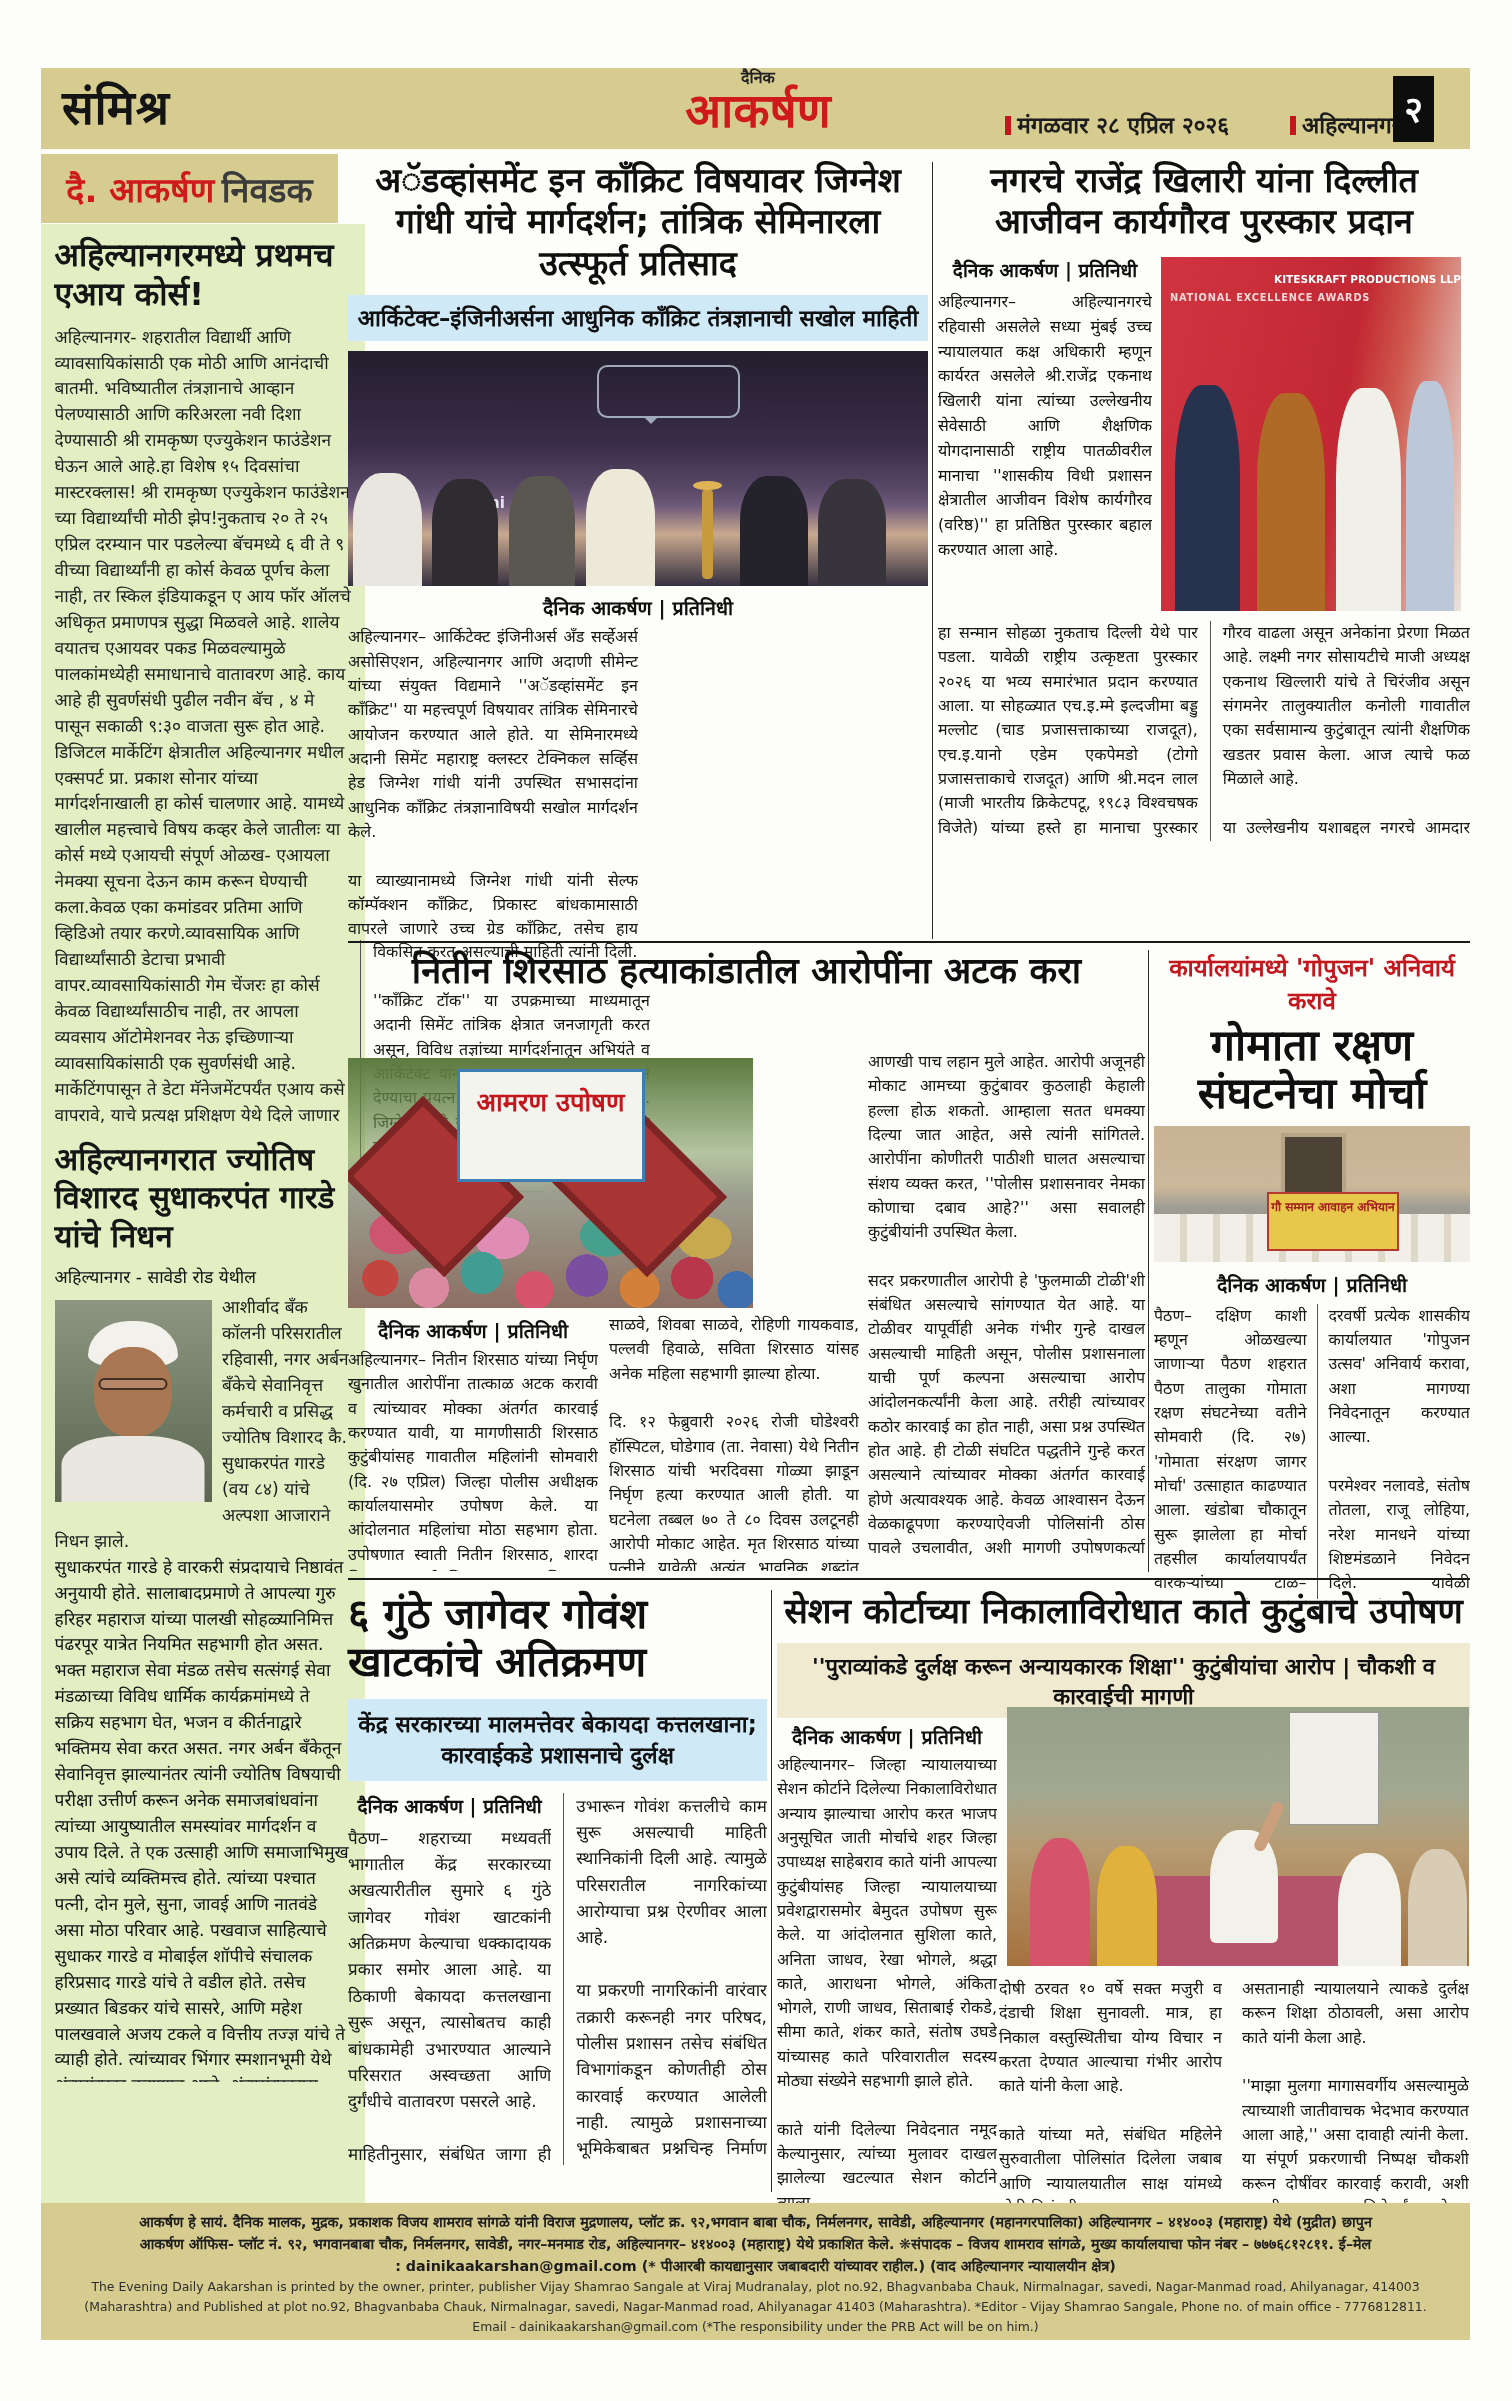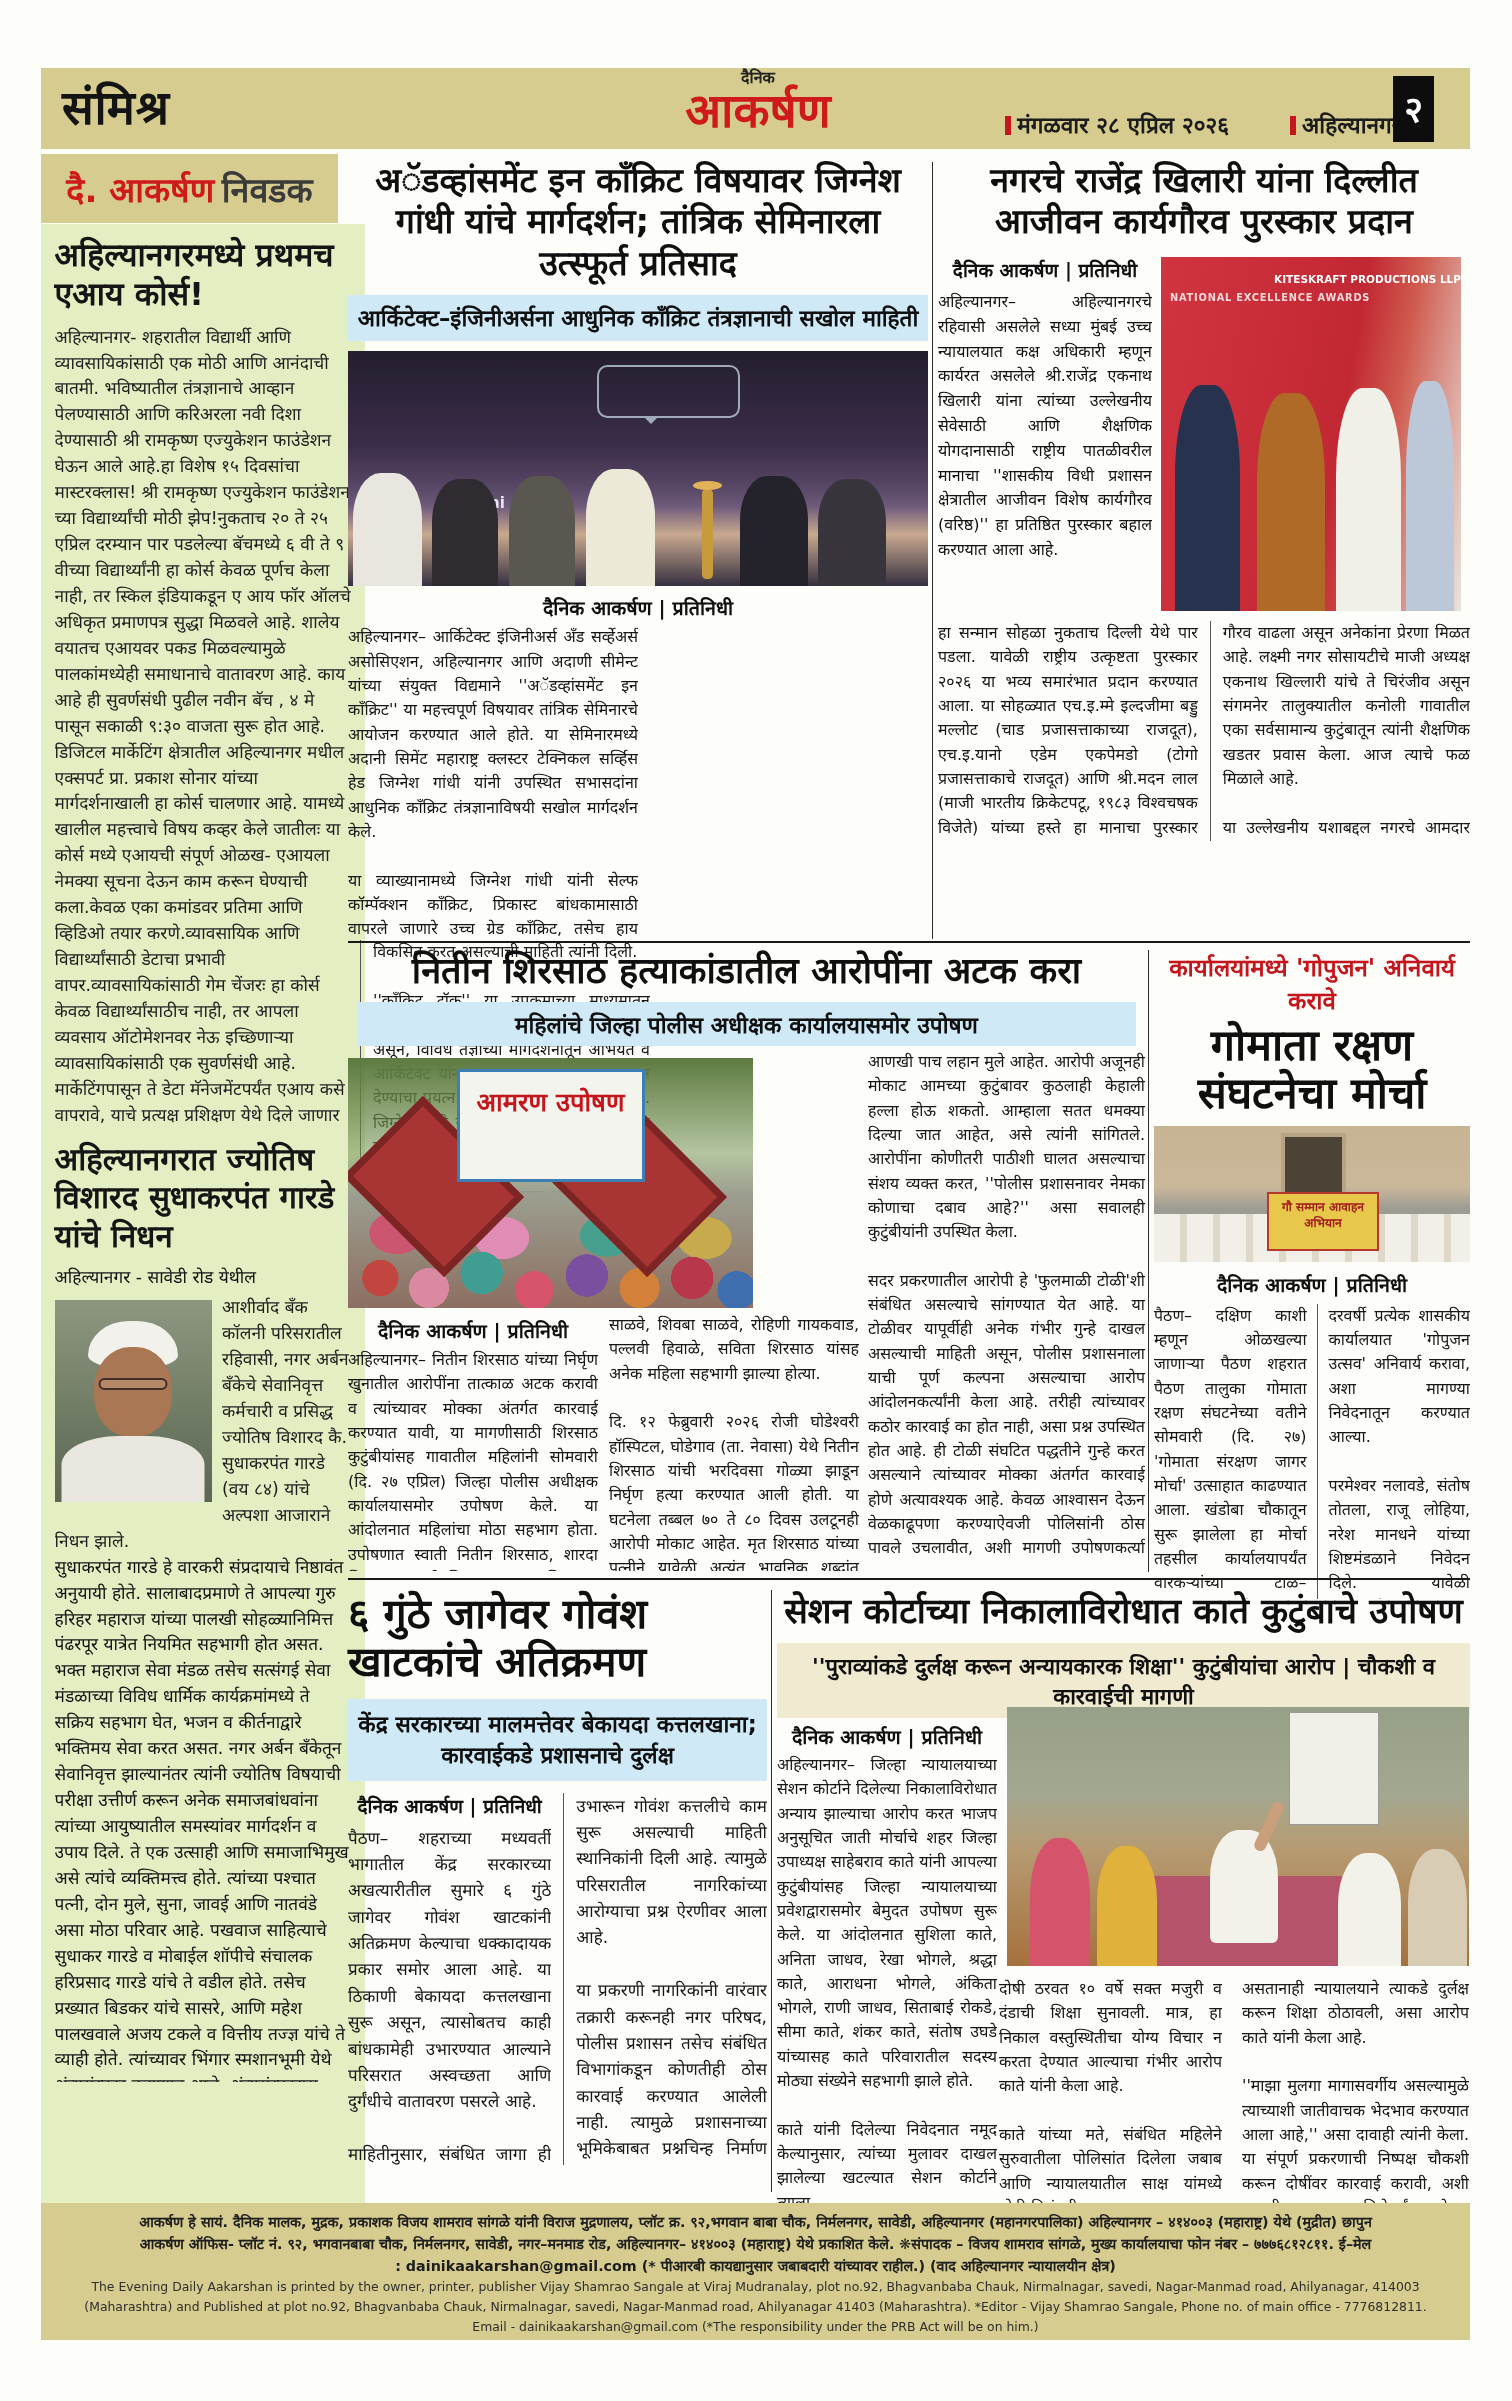--- a/index.html
+++ b/index.html
@@ -101,21 +101,21 @@
   .sh-col2{position:absolute;left:261px;top:363px;width:250px;height:258px;}
   
   .st-gomata{position:absolute;left:1154px;top:950px;width:316px;}
   .kicker{color:#c4161d;font-size:24px;font-weight:bold;text-align:center;}
   .st-gomata .headline{font-size:43px;line-height:1.12;margin-top:4.5px;}
   .ph-gomata{margin-top:9px;width:316px;height:136px;
      background:linear-gradient(180deg,#c8b393 0%,#cbb79a 45%,#9e9d93 60%,#97917f 100%);}
   .ph-gomata .door{position:absolute;left:127px;top:7.5px;width:65px;height:83px;background:#4c4336;border:4.5px solid #b7a486;}
   .ph-gomata .men{position:absolute;left:0;bottom:0;width:100%;height:48px;
      background:repeating-linear-gradient(90deg,#f1efe7 0 25.6px,#ddd8c8 25.6px 33px);}
-  .ph-gomata .sign{position:absolute;left:113px;bottom:10.5px;width:112px;height:59px;background:#e8c84a;border:2.3px solid #b5392e;
+  .ph-gomata .sign{position:absolute;left:113px;bottom:10.5px;width:132px;height:59px;background:#e8c84a;border:2.3px solid #b5392e;
      color:#a41f1f;font-weight:bold;font-size:12px;text-align:center;padding-top:6px;line-height:1.3;}
   .go-byline{margin-top:9px;}
   .go-cols{display:flex;margin-top:6px;}
   .go-cols .col{width:50%;font-size:16px;height:295px;}
   .go-cols .col + .col{border-left:0.8px solid #555;padding-left:10.5px;margin-left:10.5px;}
   
   .st-govansh{position:absolute;left:348px;top:1590px;width:419px;}
   .st-govansh .headline{font-size:41px;line-height:1.18;text-align:left;}
   .st-govansh .subband{margin-top:12px;padding:10.5px 6px;font-size:22.6px;line-height:1.35;}
   .gv-cols{display:flex;margin-top:12px;}
@@ -233,21 +233,20 @@
 
 या उल्लेखनीय यशाबद्दल नगरचे आमदार संग्राम जगताप, ऑल इंडिया हायकोर्ट कर्मचारी महासंघ, मुंबई उच्च न्यायालय कर्मचारी संघटना, लक्ष्मीनगर गृहनिर्माण संस्था चे सर्व पदाधिकारी, प्रभाग क्रमांक २ चे नगरसेवक निखिल वारे, महेश तवले, माजी नगरसेवक श्री.सुनील त्रंबके, नगर जिल्हा न्यायालयीन कर्मचारी संघटना, तसेच बी.कॉम १९९५च्या बॅचच्या वतीने त्यांचे अभिनंदन करण्यात आले. श्री.राजेंद्र खिलारी यांना पुढील वाटचालीसाठी अनेक मान्यवरांनी शुभेच्छा देऊन त्यांच्या कामगिरीचा गौरव केला.</div>
     </div>
   </div>
 
   <div class="vrule" style="left:932px;top:162px;height:777px;"></div>
   <div class="hrule" style="left:348px;top:941px;width:1122px;"></div>
 
   <div class="st-shirsath">
     <div class="headline">नितीन शिरसाठ हत्याकांडातील आरोपींना अटक करा</div>
-    <div class="subband">महिलांचे जिल्हा पोलीस अधीक्षक कार्यालयासमोर उपोषण</div>
     <div class="photo ph-shirsath">
       <div class="quilt" style="left:13.6px;"></div>
       <div class="quilt" style="right:45px;"></div>
       <div class="banner">
         <div class="btxt">आमरण उपोषण</div>
       </div>
     </div>
     <div class="sh-col3 col">आणखी पाच लहान मुले आहेत. आरोपी अजूनही मोकाट आमच्या कुटुंबावर कुठलाही केहाली हल्ला होऊ शकतो. आम्हाला सतत धमक्या दिल्या जात आहेत, असे त्यांनी सांगितले. आरोपींना कोणीतरी पाठीशी घालत असल्याचा संशय व्यक्त करत, ''पोलीस प्रशासनावर नेमका कोणाचा दबाव आहे?'' असा सवालही कुटुंबीयांनी उपस्थित केला.
 
 सदर प्रकरणातील आरोपी हे 'फुलमाळी टोळी'शी संबंधित असल्याचे सांगण्यात येत आहे. या टोळीवर यापूर्वीही अनेक गंभीर गुन्हे दाखल असल्याची माहिती असून, पोलीस प्रशासनाला याची पूर्ण कल्पना असल्याचा आरोप आंदोलनकर्त्यांनी केला आहे. तरीही त्यांच्यावर कठोर कारवाई का होत नाही, असा प्रश्न उपस्थित होत आहे. ही टोळी संघटित पद्धतीने गुन्हे करत असल्याने त्यांच्यावर मोक्का अंतर्गत कारवाई होणे अत्यावश्यक आहे. केवळ आश्वासन देऊन वेळकाढूपणा करण्याऐवजी पोलिसांनी ठोस पावले उचलावीत, अशी मागणी उपोषणकर्त्या महिलांनी यावेळी केली.</div>

